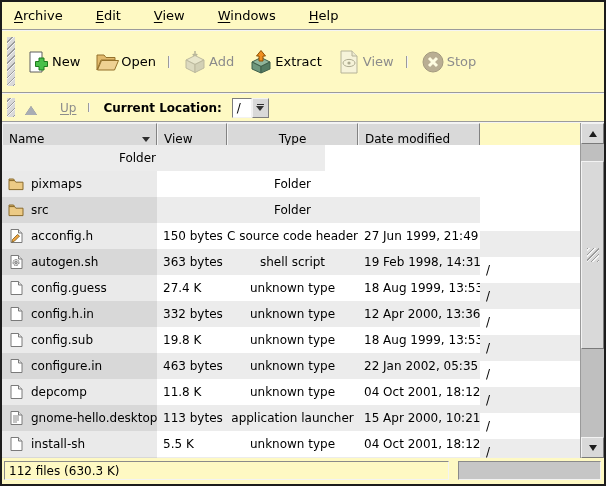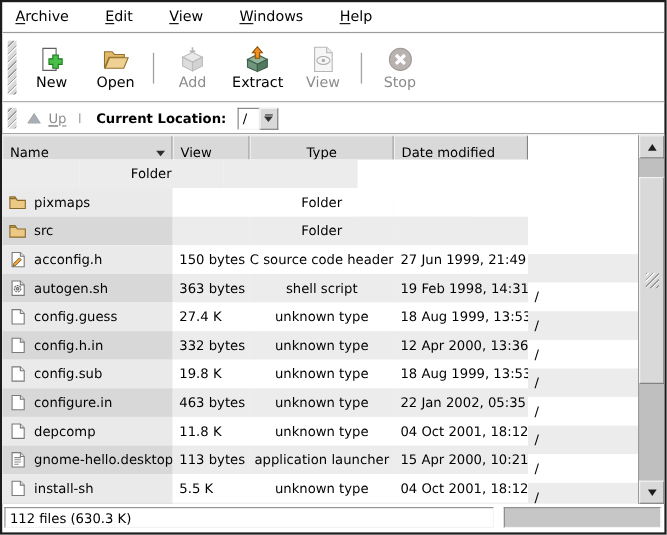--- a/index.html
+++ b/index.html
@@ -1,41 +1,41 @@
 <!DOCTYPE html>
 <html><head>
 <meta charset="utf-8">
 <style>
   html,body{margin:0;padding:0;background:#555;}
   .window{
     width:606px;height:486px;box-sizing:border-box;
-    border:2px solid #1c1c1c;background:#ffffff;
+    border:2px solid #1c1c1c;background:#fef9c3;
     font-family:"DejaVu Sans","Liberation Sans",sans-serif;
     font-size:12px;color:#000;display:flex;flex-direction:column;
     overflow:hidden;
   }
   
   .groove{height:0;border-top:1px solid #9b9b9b;border-bottom:1px solid #f4f4f4;flex:none;}
   
   .menubar{height:27px;flex:none;display:flex;align-items:center;padding-left:9px;gap:27px;font-size:13px;}
   .menu-item{padding:2px 3px;cursor:default;}
   .menu-item u{text-underline-offset:2px;}
   
   .toolbar{height:57px;flex:none;display:flex;align-items:center;padding:2px 2px;}
   .grip{width:8px;align-self:stretch;margin:4px 3px;flex:none;
     background:repeating-linear-gradient(315deg,#f4f4f4 0 1px,#9b9b9b 1px 2px,#d9d9d9 2px 5px);}
-  .tb-button{display:flex;flex-direction:column;align-items:center;justify-content:center;
+  .tb-button{display:flex;flex-direction:row;align-items:center;justify-content:center;
     min-width:44px;padding:2px 7px;gap:1px;font-size:13px;cursor:default;}
   .tb-button .icon{width:26px;height:26px;flex:none;}
   .tb-button.disabled{color:#8c8c8c;}
   .tb-button.disabled .icon{opacity:.5;filter:grayscale(.8);}
   .tb-sep{width:0;align-self:stretch;margin:9px 5px;border-left:1px solid #9b9b9b;border-right:1px solid #f4f4f4;flex:none;}
   
   .locationbar{height:27px;flex:none;display:flex;align-items:center;padding:0 2px;}
-  .up-button{display:flex;align-items:center;gap:7px;color:#8c8c8c;padding:2px 7px;cursor:default;}
+  .up-button{display:flex;align-items:flex-end;gap:23px;color:#8c8c8c;padding:2px 7px;cursor:default;}
   .up-button .label{text-decoration:underline;text-underline-offset:2px;}
   .up-tri{width:0;height:0;border-left:6px solid transparent;border-right:6px solid transparent;
     border-bottom:9px solid #a9adb4;filter:drop-shadow(0 0 0.5px #777);}
   .loc-label{margin:0 7px 0 8px;font-weight:bold;}
   .combo{display:flex;margin-left:3px;}
   .combo-entry{width:20px;height:20px;box-sizing:border-box;background:#fff;
     border:1px solid;border-color:#7d7d7d #f2f2f2 #f2f2f2 #7d7d7d;
     display:flex;align-items:center;padding-left:4px;}
   .combo-btn{width:17px;height:20px;box-sizing:border-box;background:#d9d9d9;
     border:1px solid;border-color:#f2f2f2 #7d7d7d #7d7d7d #f2f2f2;

